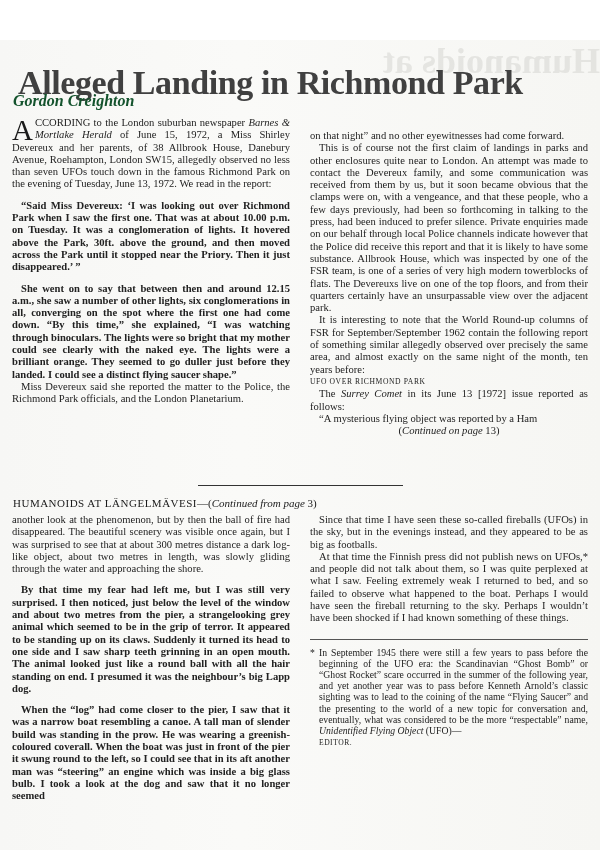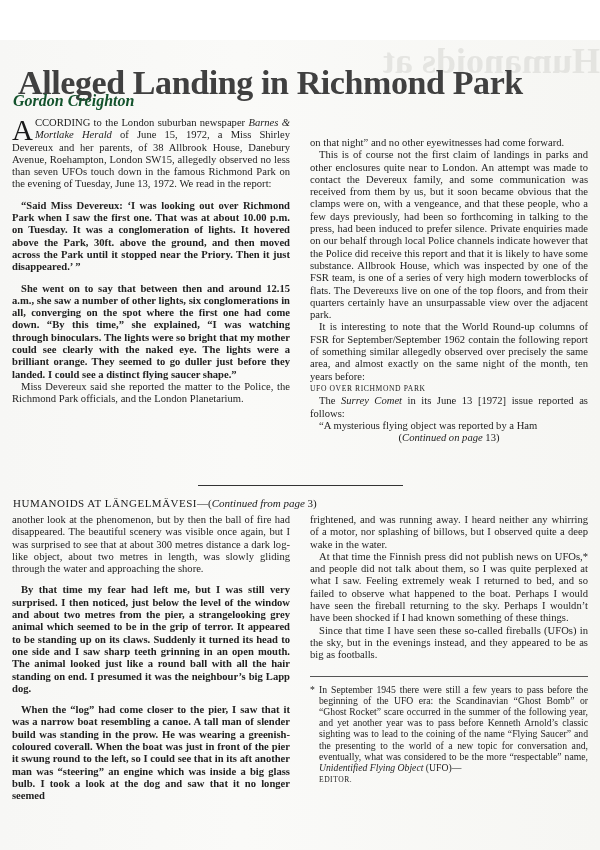--- a/index.html
+++ b/index.html
@@ -63,21 +63,21 @@
       hyphens: manual;
       color: #222;
     }
     .col p {
       margin: 0;
       text-indent: 9px;
     }
     .col p.noind { text-indent: 0; }
     .col p.gap { margin-top: 9px; font-weight: bold; }
     .col-a1 { left: 12px; top: 117px; }
-    .col-a2 { left: 310px; top: 137px; }
+    .col-a2 { left: 310px; top: 130px; }
     .dropcap {
       float: left;
       font-size: 29px;
       line-height: 22px;
       margin: 2px 2px 0 0;
       color: #1a1a1a;
     }
     .subhead {
       font-size: 7.6px;
       letter-spacing: 0.6px;
@@ -156,18 +156,17 @@
   <span class="sh-title">HUMANOIDS AT LÄNGELMÄVESI</span><span>—(</span><span class="sh-cont">Continued from page</span><span> 3)</span>
 </div>
 
 <div class="col col-b1">
   <p class="noind">another look at the phenomenon, but by then the ball of fire had disappeared. The beautiful scenery was visible once again, but I was surprised to see that at about 300 metres distance a dark log-like object, about two metres in length, was slowly gliding through the water and approaching the shore.</p>
   <p class="gap">By that time my fear had left me, but I was still very surprised. I then noticed, just below the level of the window and about two metres from the pier, a strange­looking grey animal which seemed to be in the grip of terror. It appeared to be standing up on its claws. Suddenly it turned its head to one side and I saw sharp teeth grinning in an open mouth. The animal looked just like a round ball with all the hair standing on end. I presumed it was the neighbour’s big Lapp dog.</p>
   <p class="gap">When the “log” had come closer to the pier, I saw that it was a narrow boat resembling a canoe. A tall man of slender build was standing in the prow. He was wearing a greenish-coloured coverall. When the boat was just in front of the pier it swung round to the left, so I could see that in its aft another man was “steering” an engine which was inside a big glass bulb. I took a look at the dog and saw that it no longer seemed</p>
 </div>
 
 <div class="col col-b2">
-  <p class="noind">frightened, and was running away. I heard neither any whirring of a motor, nor splashing of billows, but I observed quite a deep wake in the water.</p>
+  <p>Since that time I have seen these so-called fireballs (UFOs) in the sky, but in the evenings instead, and they appeared to be as big as footballs.</p>
   <p>At that time the Finnish press did not publish news on UFOs,* and people did not talk about them, so I was quite perplexed at what I saw. Feeling extremely weak I returned to bed, and so failed to observe what happened to the boat. Perhaps I would have seen the fireball returning to the sky. Perhaps I wouldn’t have been shocked if I had known something of these things.</p>
-  <p>Since that time I have seen these so-called fireballs (UFOs) in the sky, but in the evenings instead, and they appeared to be as big as footballs.</p>
   <div class="foot-rule"></div>
   <p class="footnote"><span class="star">*</span><span>In September 1945 there were still a few years to pass before the beginning of the UFO era: the Scandinavian “Ghost Bomb” or “Ghost Rocket” scare occurred in the summer of the following year, and yet another year was to pass before Kenneth Arnold’s classic sighting was to lead to the coining of the name “Flying Saucer” and the presenting to the world of a new topic for conversation and, eventually, what was considered to be the more “respectable” name, </span><i>Unidentified Flying Object</i><span> (UFO)—</span><br><span class="smallcaps">EDITOR.</span></p>
 </div>
 
 </body></html>

